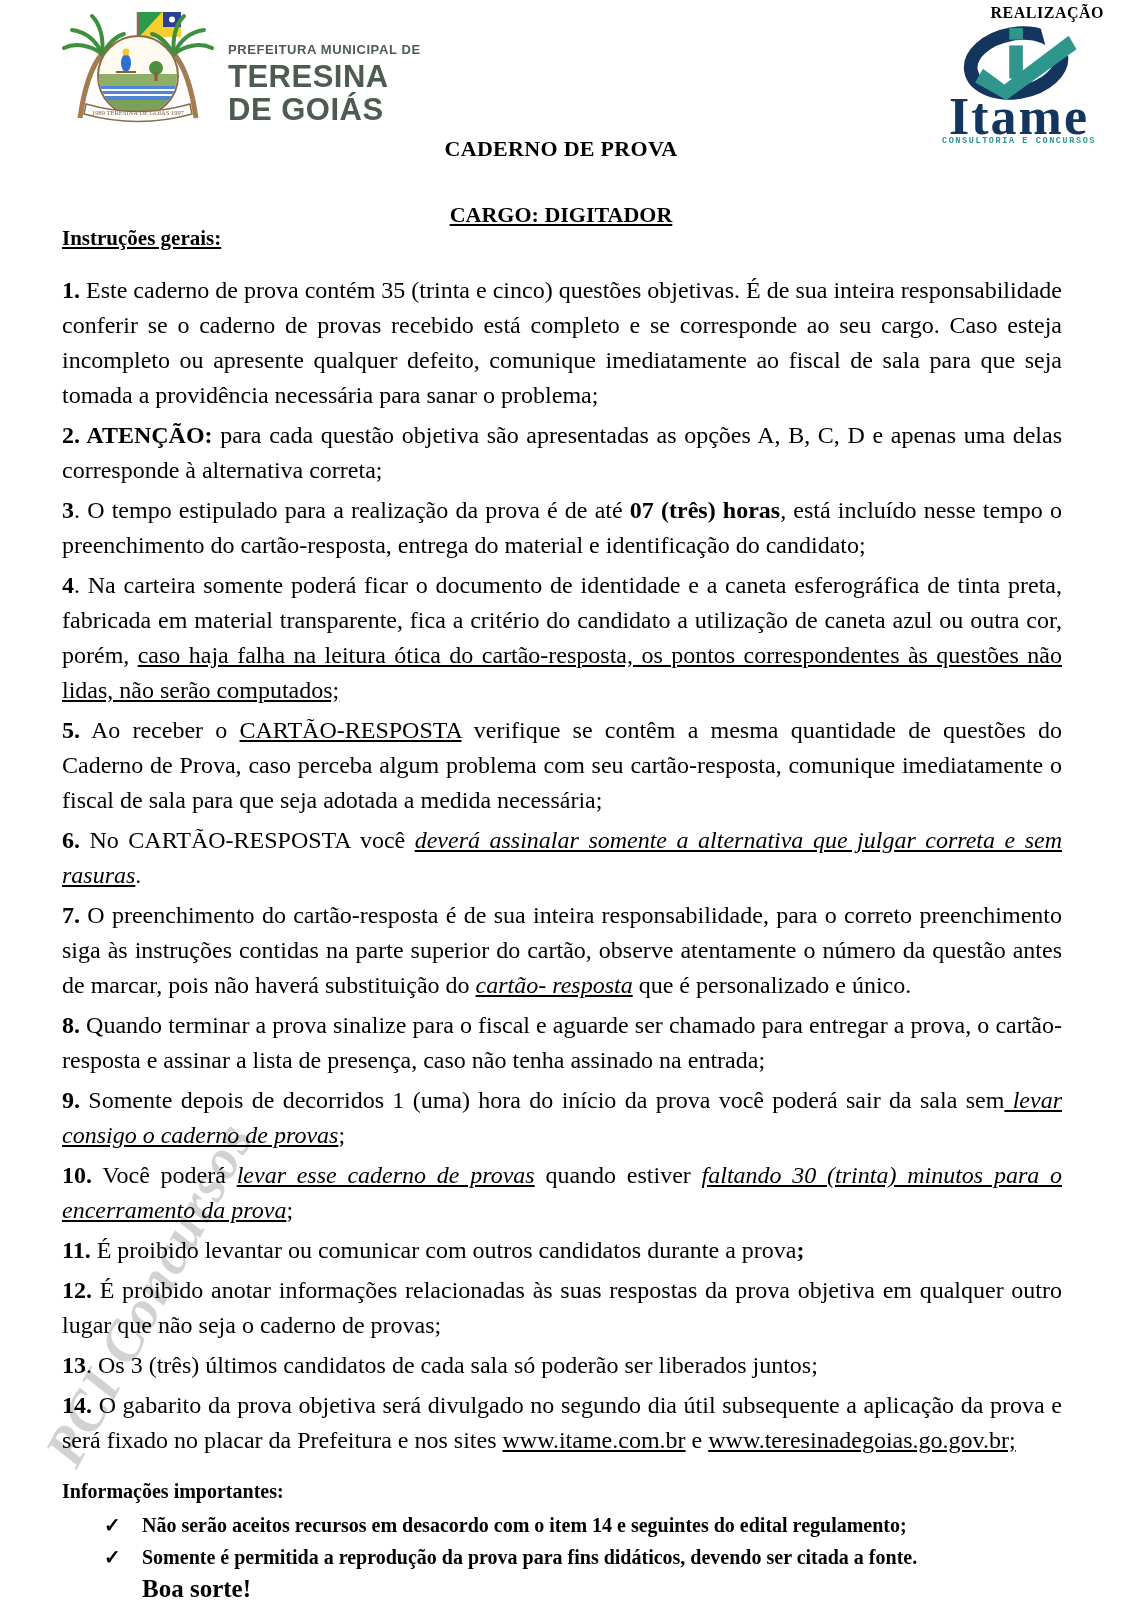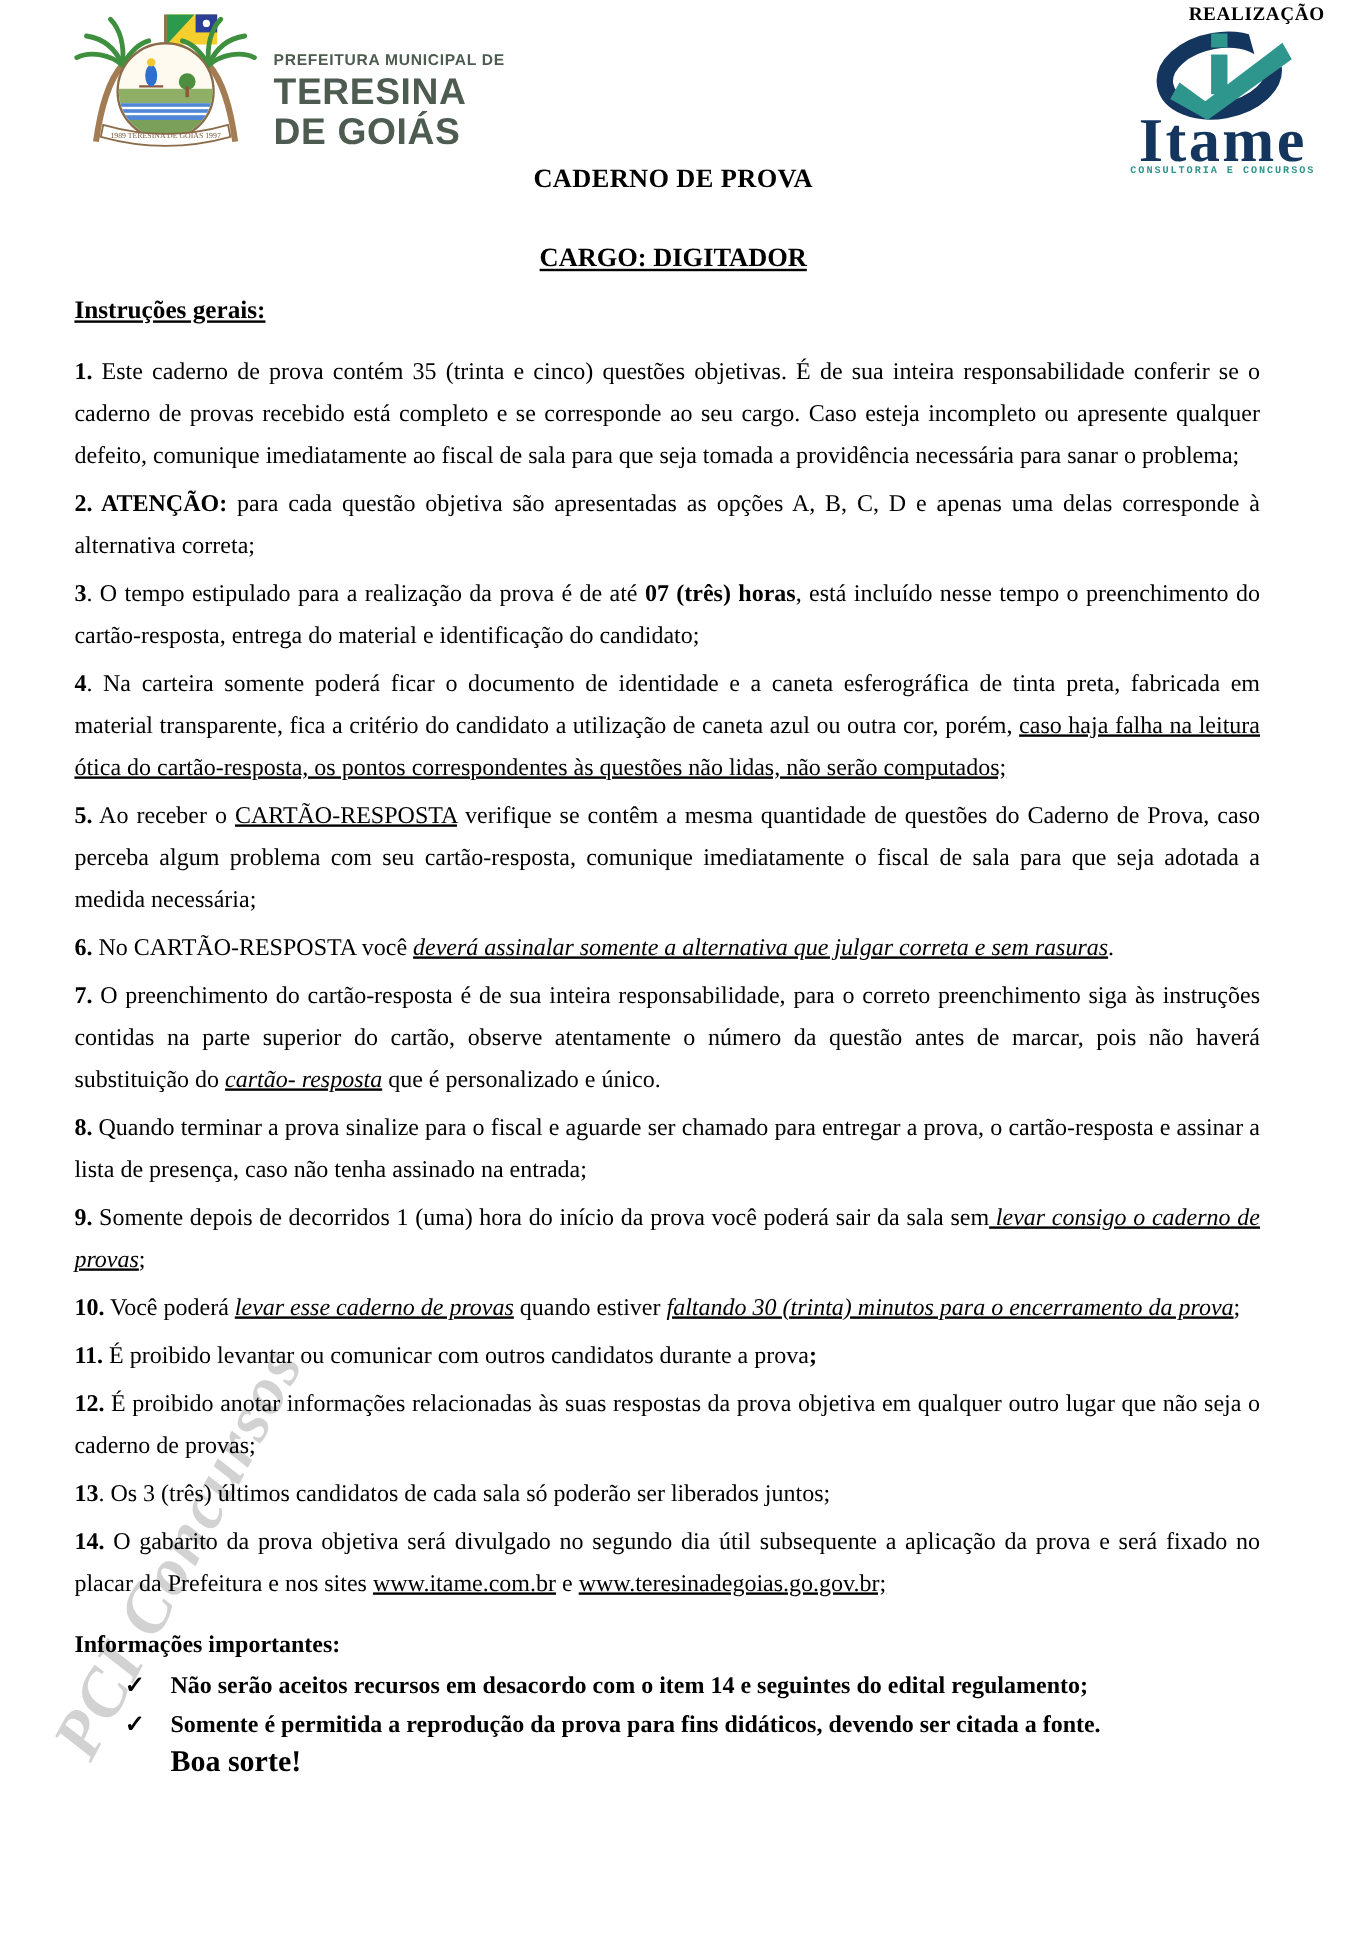--- a/index.html
+++ b/index.html
@@ -21,23 +21,23 @@
   .real-label{font-size:16px;font-weight:bold;letter-spacing:.5px;text-align:right;}
   .itame-name{font-size:52px;font-weight:bold;color:#14365e;letter-spacing:2px;line-height:34px;margin-top:-4px;}
   .itame-tag{font-family:Liberation Mono, monospace;font-size:8.5px;font-weight:bold;letter-spacing:1.6px;color:#2f968e;margin-top:2px;}
 
   
   .doc-title{position:absolute;top:136px;left:0;right:0;text-align:center;font-size:22px;font-weight:bold;letter-spacing:.3px;}
   .doc-subtitle{position:absolute;top:202px;left:0;right:0;text-align:center;font-size:22px;font-weight:bold;}
   .doc-subtitle span{text-decoration:underline;}
 
   
-  .content{position:absolute;top:246px;left:62px;width:1000px;z-index:2;}
+  .content{position:absolute;top:226px;left:62px;width:1000px;z-index:2;}
   .section-heading{font-size:21px;font-weight:bold;text-decoration:underline;margin:0 0 22px 0;}
-  .instruction{font-size:20px;line-height:35px;text-align:justify;margin:0 12px 5px 0;}
+  .instruction{font-size:24px;line-height:35px;text-align:justify;margin:0 0 5px 0;}
   .b{font-weight:bold}.i{font-style:italic}.u{text-decoration:underline}
 
   .important{margin-top:22px;}
   .important-heading{font-size:20px;font-weight:bold;margin:0 0 6px 0;}
   .check-list{list-style:none;margin:0;padding:0;}
   .check-item{position:relative;font-size:20px;font-weight:bold;line-height:32px;padding-left:80px;}
   .check-icon{position:absolute;left:42px;top:0;font-weight:bold;font-size:20px;}
   .closing{font-size:25px;font-weight:bold;padding-left:80px;line-height:32px;}
 
   

